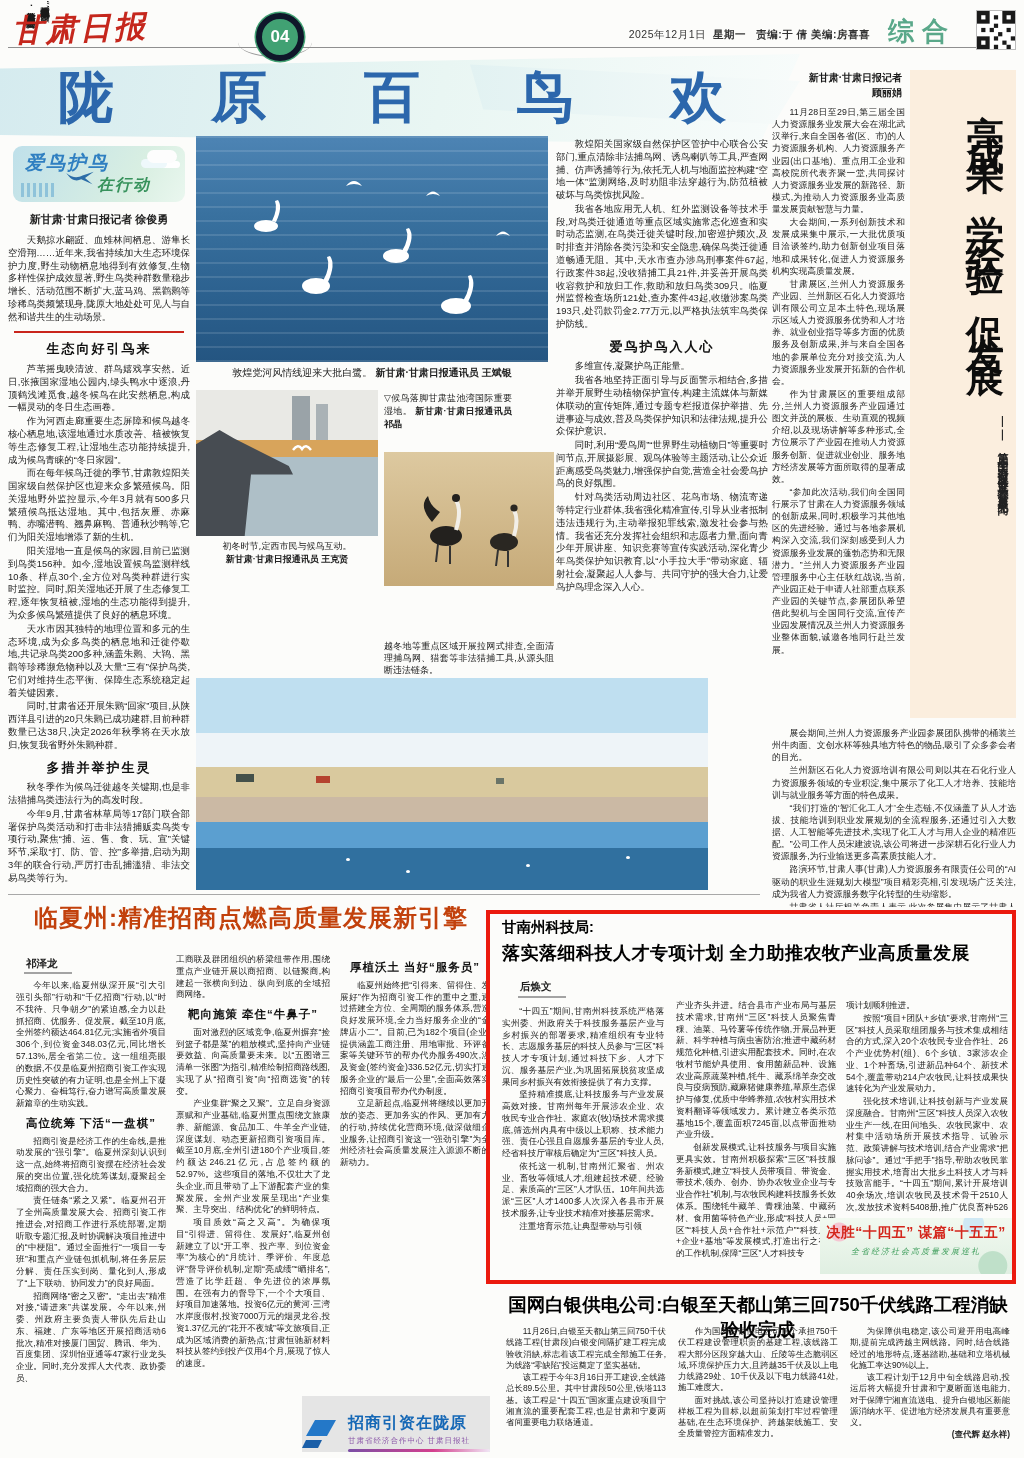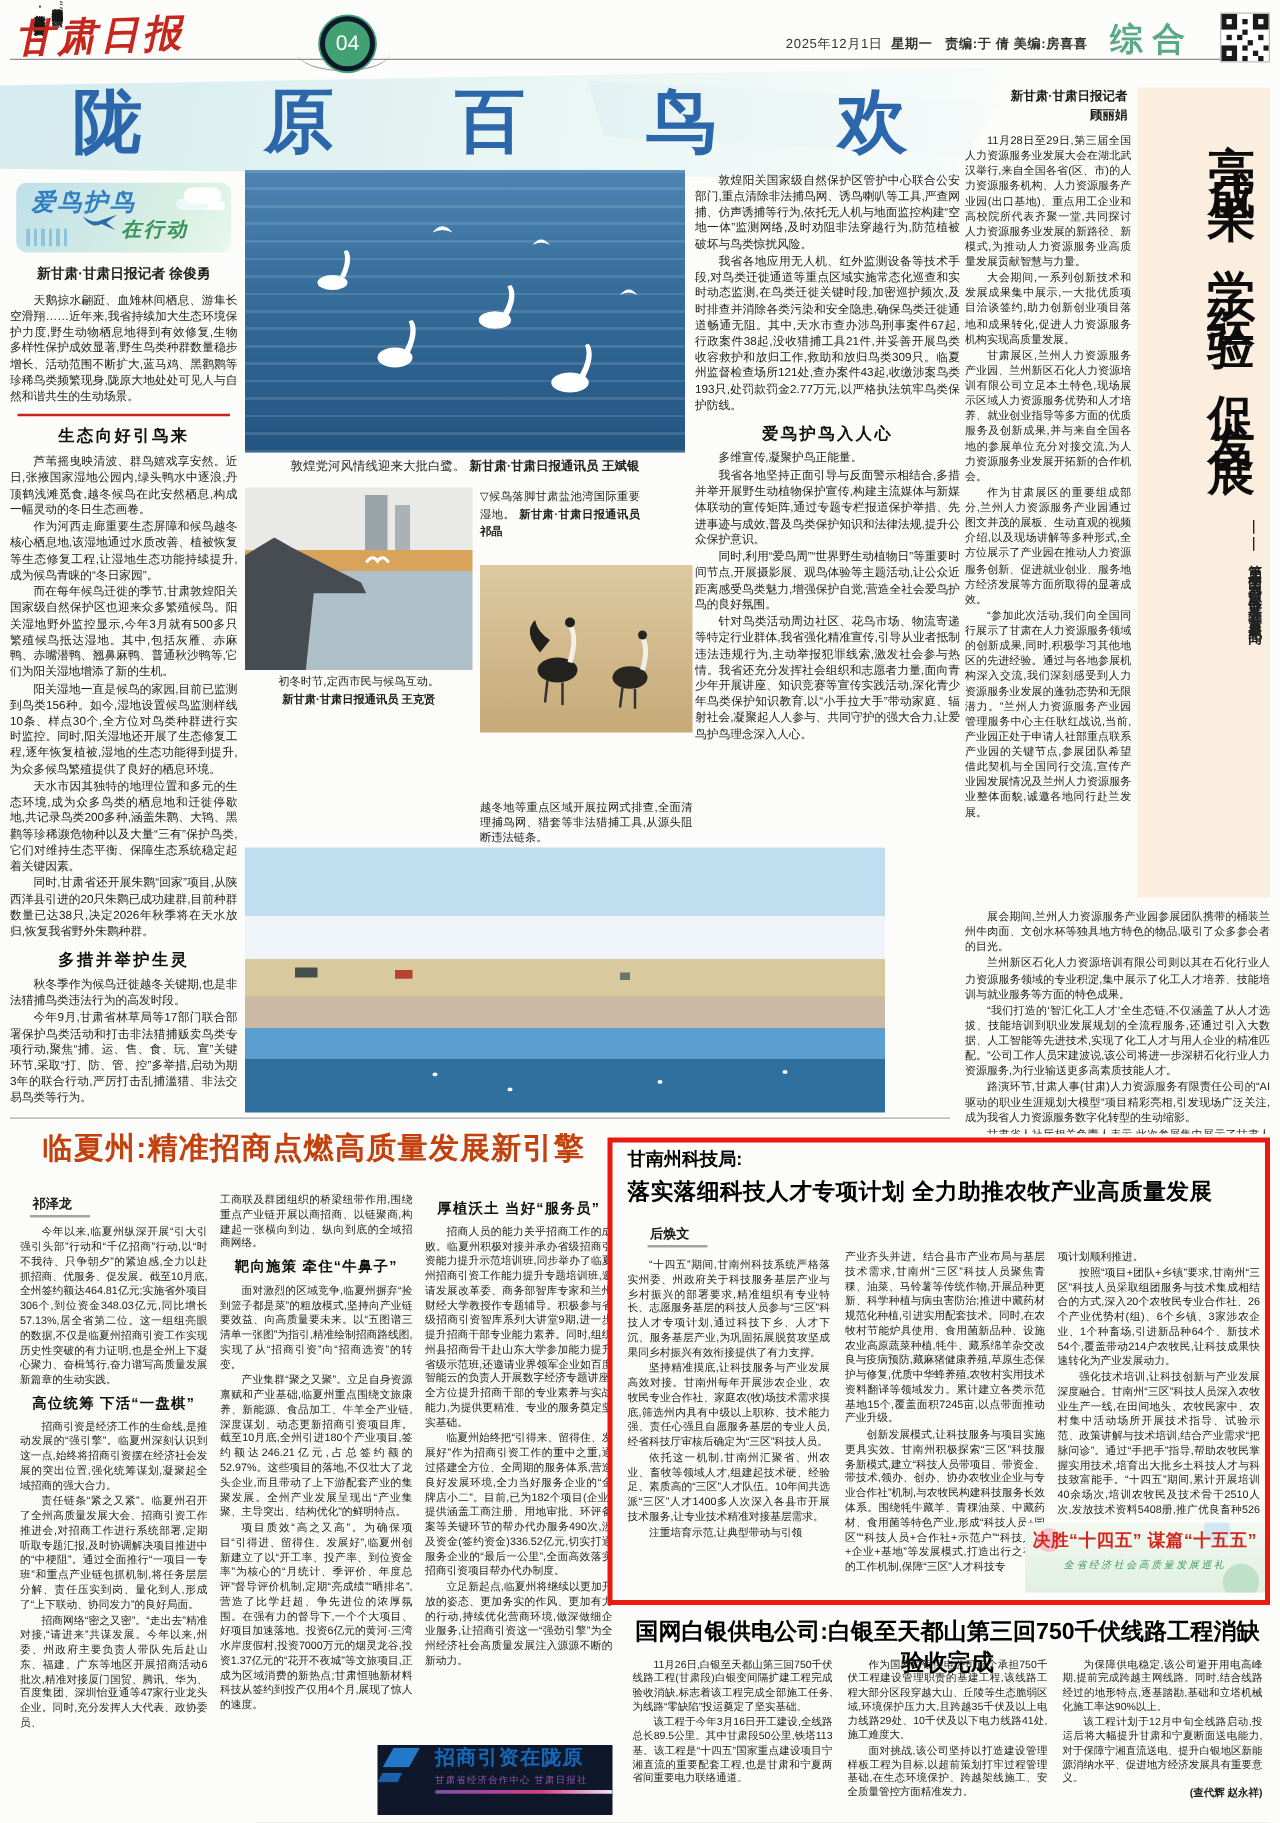--- a/index.html
+++ b/index.html
@@ -4,22 +4,22 @@
 <style>
   html,body{margin:0;padding:0;background:#e8e8e8;}
   .page{position:relative;width:1024px;height:1458px;background:#fcfcfa;margin:0 auto;
         font-family:"Liberation Sans","DejaVu Sans",sans-serif;color:#1a1a1a;overflow:hidden;}
   .abs{position:absolute;}
   
   .mast-rule{left:8px;top:47px;width:1008px;border-top:1.5px solid #8f8f8f;}
   .logo{left:12px;top:8px;font-family:"DejaVu Serif","Liberation Serif",serif;font-style:italic;
         font-weight:bold;font-size:31px;color:#c5271d;letter-spacing:3px;transform:rotate(-2deg);}
   .pagenum{left:256px;top:13px;width:36px;height:36px;border-radius:50%;background:#41a173;
-        color:#fff;font-weight:normal;font-size:17px;display:flex;align-items:center;justify-content:center;
-        border:4px solid #0f172a;box-shadow:0 0 0 1.5px #41a173;z-index:3;}
+        color:#fff;font-weight:bold;font-size:17px;display:flex;align-items:center;justify-content:center;
+        border:6px solid #0f172a;box-shadow:0 0 0 1.5px #41a173;z-index:3;}
   .arc{left:238px;top:28px;width:74px;height:28px;border-bottom:1px solid #9a9a9a;border-radius:50%;}
   .dateline{left:560px;top:28px;width:310px;font-size:10.5px;color:#333;text-align:right;letter-spacing:.5px;}
   .dateline b{font-weight:bold;}
   .sec-tag{left:888px;top:14px;font-size:26px;font-weight:bold;color:#5aa88a;letter-spacing:8px;}
   .qr{left:976px;top:10px;width:38px;height:38px;background:#fff;border:1px solid #bbb;}
   
   .band1{left:0;top:54px;width:800px;height:90px;z-index:0;
          background:linear-gradient(100deg,#d5ebef,#e9f6f3 55%,#f8fcfb);
          clip-path:polygon(0 16%,100% 0,95% 100%,0 90%);}
   .band2{left:470px;top:58px;width:330px;height:66px;z-index:0;background:linear-gradient(90deg,#e2f2f2,#f7fbfa);
@@ -99,21 +99,21 @@
   .g2{left:676px;top:1000px;width:160px;height:276px;}
   .g3{left:846px;top:1000px;width:162px;height:212px;}
   
   .gr-head{left:500px;top:1292px;width:516px;text-align:center;font-size:18.5px;font-weight:bold;color:#000;}
   .gr-col{font-size:8.4px;line-height:1.34;}
   .r1{left:506px;top:1326px;width:160px;height:128px;}
   .r2{left:678px;top:1326px;width:160px;height:128px;}
   .r3{left:850px;top:1326px;width:160px;height:128px;}
   .credit-r{text-align:right;font-weight:bold;text-indent:0;}
   
-  .ad-zs{left:302px;top:1396px;width:188px;height:56px;background:#0f172a;display:flex;align-items:flex-start;gap:6px;}
+  .ad-zs{left:302px;top:1396px;width:188px;height:56px;background:#e5e5e5;display:flex;align-items:flex-end;gap:6px;}
   .zs-logo{width:40px;height:34px;flex:none;position:relative;}
   .zs-logo .r1s{position:absolute;left:4px;top:2px;width:30px;height:16px;background:#2478c8;clip-path:polygon(30% 0,100% 0,70% 100%,0 100%);}
   .zs-logo .r2s{position:absolute;left:0;top:22px;width:20px;height:8px;background:#1b5fa8;clip-path:polygon(20% 0,100% 0,80% 100%,0 100%);}
   .zs-txt{flex:1;}
   .zs-title{color:#1668b6;font-weight:bold;font-size:16px;letter-spacing:1px;}
   .zs-sub{color:#8a56a8;font-size:7.5px;letter-spacing:1px;margin-top:2px;}
   .zs-swoosh{height:3px;margin-top:3px;border-radius:3px;background:linear-gradient(90deg,#7b4fa6,#d43f8d 60%,#f0e6f5);}
   .ad-js{left:820px;top:1218px;width:192px;height:56px;text-align:center;padding-top:6px;box-sizing:border-box;
      background:radial-gradient(circle at 10% 25%,#f5c6d2 0 9px,transparent 10px),
                 radial-gradient(circle at 90% 85%,#bfe0c9 0 14px,transparent 15px),
@@ -339,21 +339,20 @@
     <h4 class="sub-h">靶向施策 牵住“牛鼻子”</h4>
     <div>
         <p class="para">面对激烈的区域竞争,临夏州摒弃“捡到篮子都是菜”的粗放模式,坚持向产业链要效益、向高质量要未来。以“五图谱三清单一张图”为指引,精准绘制招商路线图,实现了从“招商引资”向“招商选资”的转变。</p>
         <p class="para">产业集群“聚之又聚”。立足自身资源禀赋和产业基础,临夏州重点围绕文旅康养、新能源、食品加工、牛羊全产业链,深度谋划、动态更新招商引资项目库。截至10月底,全州引进180个产业项目,签约额达246.21亿元,占总签约额的52.97%。这些项目的落地,不仅壮大了龙头企业,而且带动了上下游配套产业的集聚发展。全州产业发展呈现出“产业集聚、主导突出、结构优化”的鲜明特点。</p>
         <p class="para">项目质效“高之又高”。为确保项目“引得进、留得住、发展好”,临夏州创新建立了以“开工率、投产率、到位资金率”为核心的“月统计、季评价、年度总评”督导评价机制,定期“亮成绩”“晒排名”,营造了比学赶超、争先进位的浓厚氛围。在强有力的督导下,一个个大项目、好项目加速落地。投资6亿元的黄河·三湾水岸度假村,投资7000万元的烟灵龙谷,投资1.37亿元的“花开不夜城”等文旅项目,正成为区域消费的新热点;甘肃恒驰新材料科技从签约到投产仅用4个月,展现了惊人的速度。</p>
       </div>
   </div>
   <div class="col lx-col c3">
     <h4 class="sub-h">厚植沃土 当好“服务员”</h4>
     <div>
-        <p class="para">招商人员的能力关乎招商工作的成败。临夏州积极对接并承办省级招商引资能力提升示范培训班,同步举办了临夏州招商引资工作能力提升专题培训班,邀请发展改革委、商务部智库专家和兰州财经大学教授作专题辅导。积极参与省级招商引资智库系列大讲堂9期,进一步提升招商干部专业能力素养。同时,组织州县招商骨干赴山东大学参加能力提升省级示范班,还邀请业界领军企业如百度智能云的负责人开展数字经济专题讲座,全方位提升招商干部的专业素养与实战能力,为提供更精准、专业的服务奠定坚实基础。</p>
         <p class="para">临夏州始终把“引得来、留得住、发展好”作为招商引资工作的重中之重,通过搭建全方位、全周期的服务体系,营造良好发展环境,全力当好服务企业的“金牌店小二”。目前,已为182个项目(企业)提供涵盖工商注册、用地审批、环评备案等关键环节的帮办代办服务490次,涉及资金(签约资金)336.52亿元,切实打通服务企业的“最后一公里”,全面高效落实招商引资项目帮办代办制度。</p>
         <p class="para">立足新起点,临夏州将继续以更加开放的姿态、更加务实的作风、更加有力的行动,持续优化营商环境,做深做细企业服务,让招商引资这一“强劲引擎”为全州经济社会高质量发展注入源源不断的新动力。</p>
       </div>
   </div>
 
   <div class="abs ad-zs">
     <div class="zs-logo">
       <div class="r1s"></div>
       <div class="r2s"></div>
     </div>

